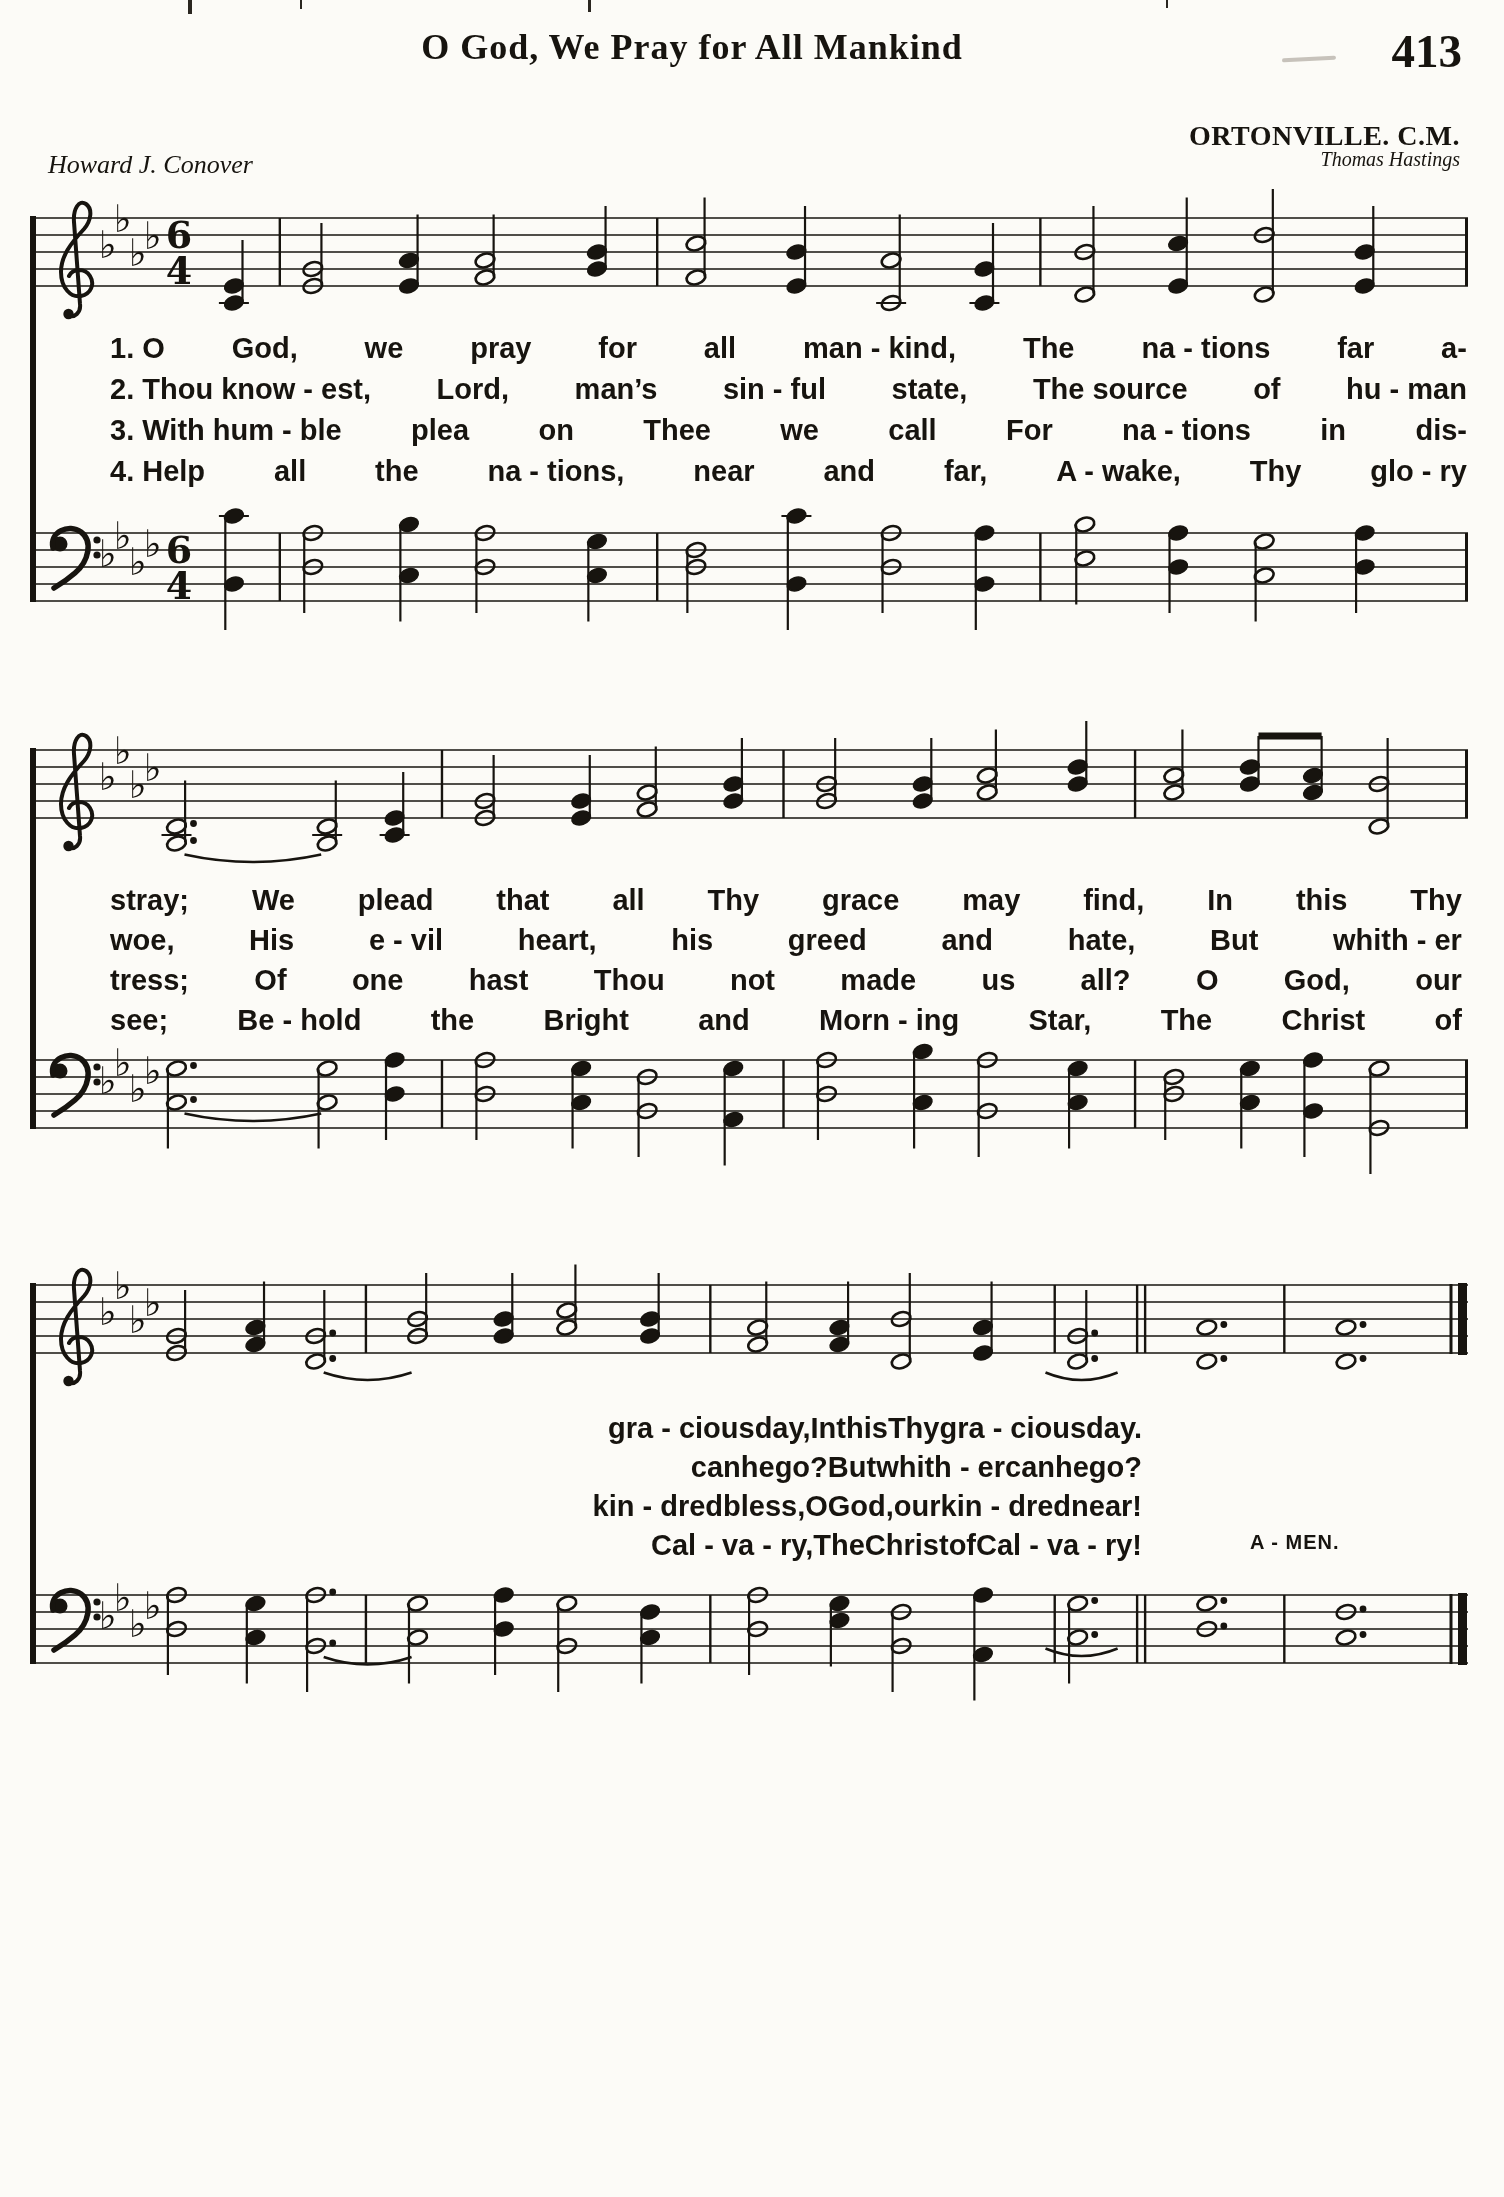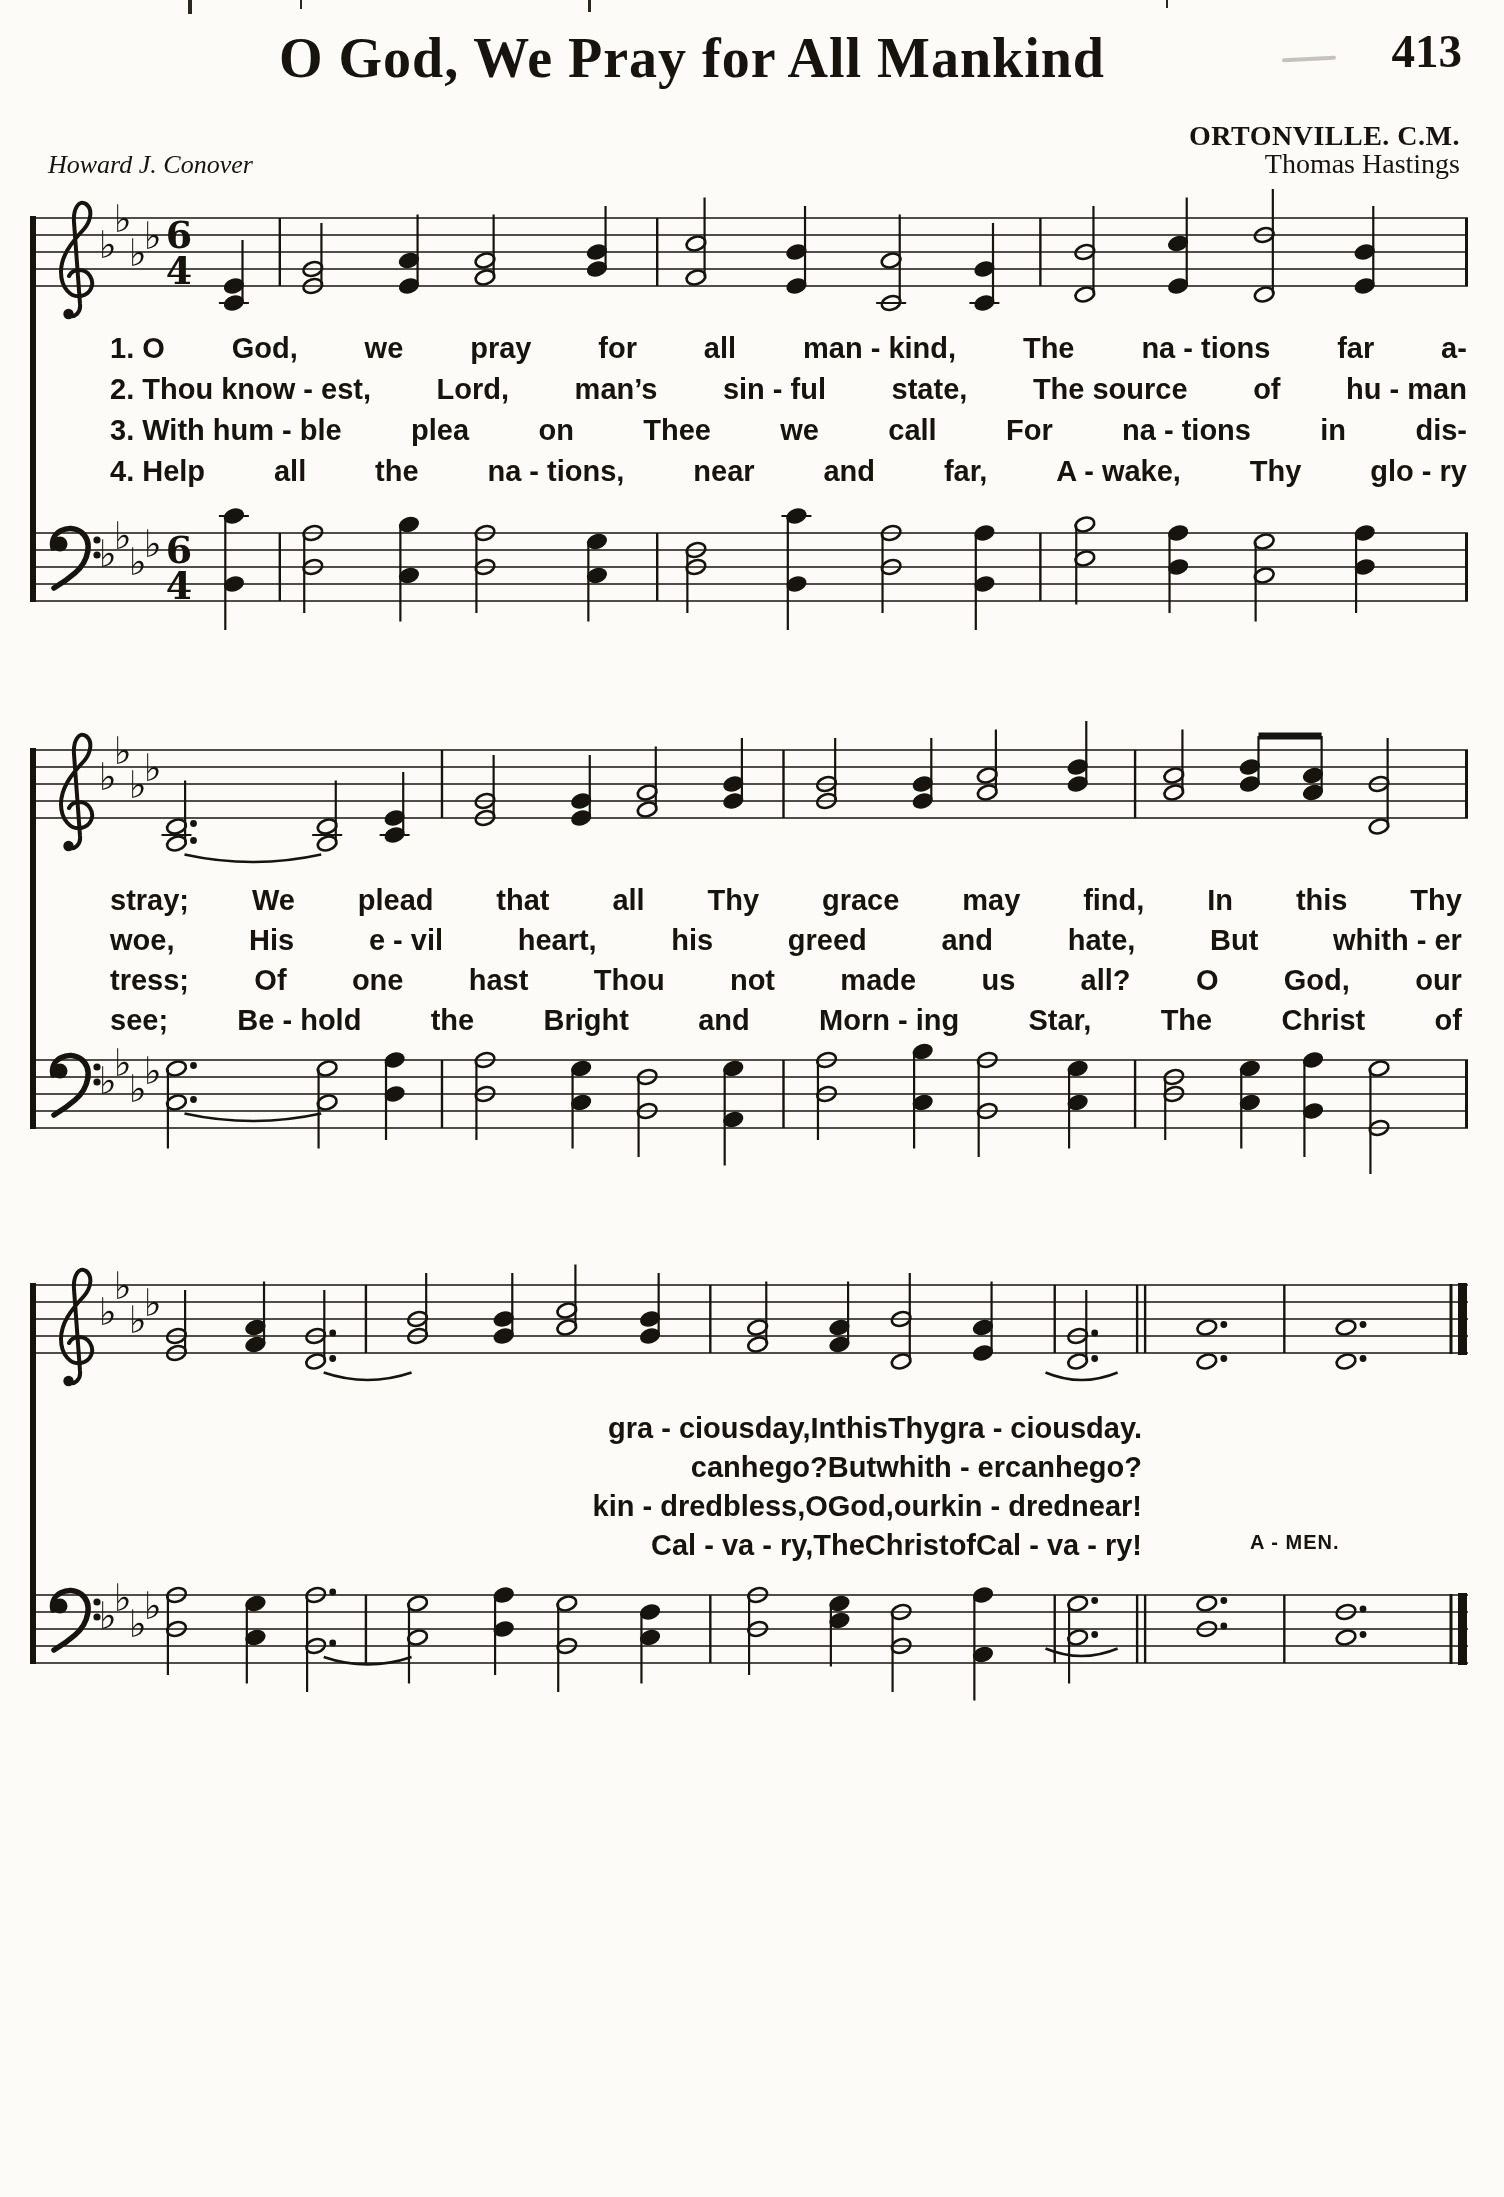--- a/index.html
+++ b/index.html
@@ -1,23 +1,23 @@
 <!DOCTYPE html>
 <html><head>
 <meta charset="utf-8">
 <style>
   html,body{margin:0;padding:0;background:#e8e6e0;}
   .page{position:relative;width:1504px;height:2197px;background:#fcfbf7;overflow:hidden;
         font-family:"Liberation Serif",serif;color:#17140f;}
   .hymn-title{position:absolute;top:26px;left:0;right:120px;text-align:center;margin:0;
-        font-family:"Liberation Serif",serif;font-weight:bold;font-size:56px;letter-spacing:1px;}
+        font-family:"Liberation Serif",serif;font-weight:bold;font-size:36px;letter-spacing:1px;}
   .hymn-number{position:absolute;top:24px;right:42px;font-weight:bold;font-size:47px;
         font-family:"Liberation Serif",serif;margin-left:40px;}
   .tune-name{position:absolute;top:120px;right:44px;font-weight:bold;font-size:28px;letter-spacing:.5px;}
-  .composer{position:absolute;top:148px;right:44px;font-size:28px;margin-left:8px;}
+  .composer{position:absolute;top:148px;right:44px;font-style:italic;font-size:20px;margin-left:8px;}
   .author{position:absolute;top:150px;left:48px;font-style:italic;font-size:26px;}
   .system{position:absolute;left:0;width:1504px;}
   .sys1{top:185px;height:480px;}
   .sys2{top:715px;height:490px;}
   .sys3{top:1250px;height:505px;}
   .sysbar{position:absolute;left:30px;width:6px;background:#17140f;}
   .sys1 .sysbar{top:31px;height:386px;}
   .sys2 .sysbar{top:33px;height:381px;}
   .sys3 .sysbar{top:33px;height:381px;}
   svg.staff{position:absolute;left:33px;width:1435px;height:175px;overflow:visible;}

